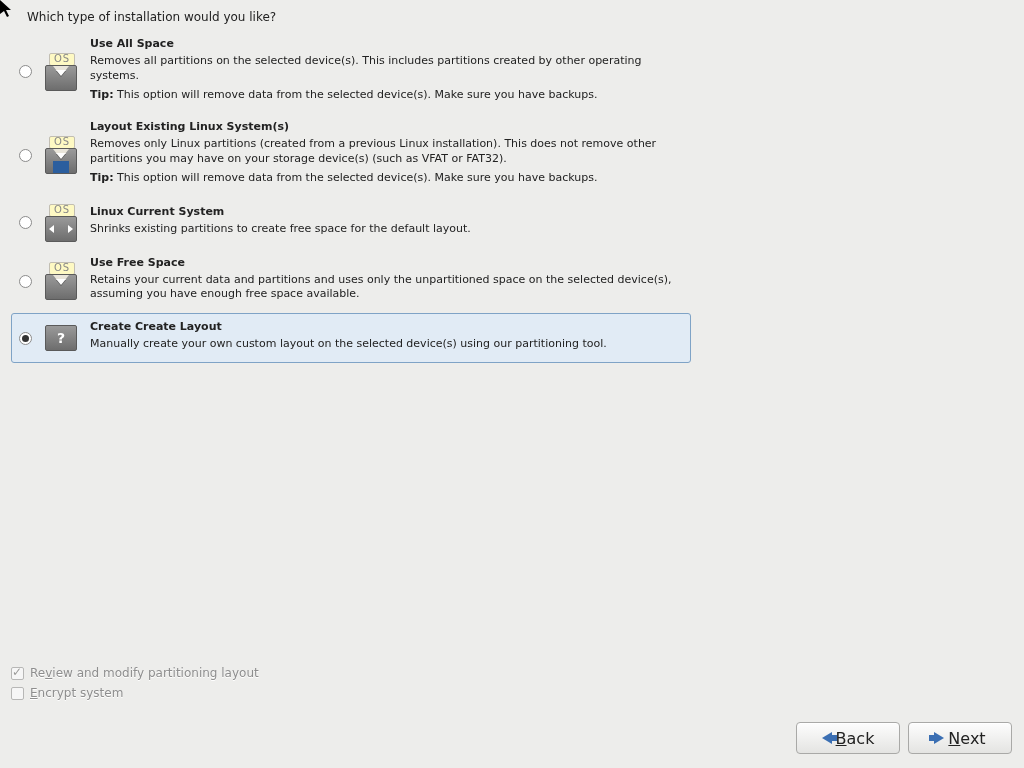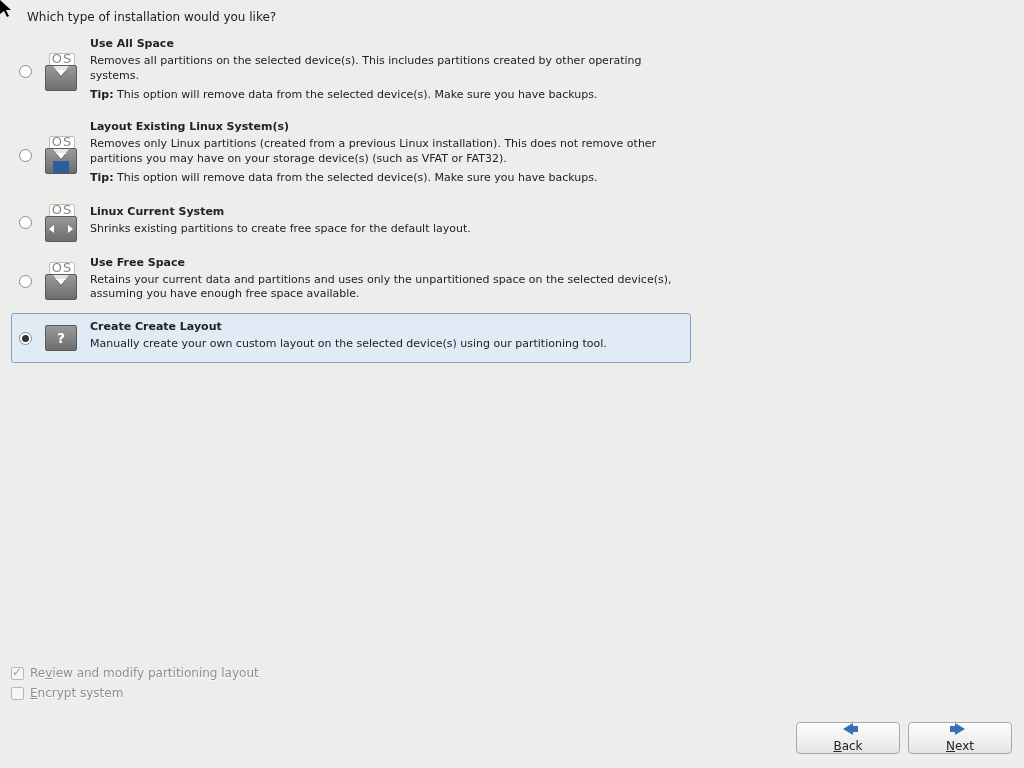--- a/index.html
+++ b/index.html
@@ -87,24 +87,24 @@
     position: relative;
     width: 32px;
     height: 38px;
   }
   .os-tab {
     position: absolute;
     top: 0;
     left: 4px;
     width: 24px;
     height: 11px;
-    background: #ffffff;
+    background: #fef9c3;
     border: 1px solid #c2beb2;
     border-radius: 2px;
-    font-size: 13px;
+    font-size: 10px;
     color: #888;
     text-align: center;
     line-height: 10px;
     letter-spacing: 1px;
   }
   .disk-body {
     position: absolute;
     bottom: 0;
     left: 0;
     width: 32px;
@@ -236,24 +236,23 @@
     min-width: 82px;
     height: 30px;
     background: linear-gradient(to bottom, #fdfdfd, #e4e4e2);
     border: 1px solid #a9a9a7;
     border-radius: 4px;
     display: flex;
     align-items: center;
     justify-content: center;
     gap: 4px;
     padding: 0 10px;
-    font-size: 12px;
+    font-size: 16px;
     cursor: pointer;
     box-shadow: inset 0 1px 0 #fff;
-    flex-direction: column;
   }
   .btn .arrow-left, .btn .arrow-right {
     width: 0; height: 0;
     border-top: 6px solid transparent;
     border-bottom: 6px solid transparent;
     position: relative;
   }
   .btn .arrow-left {
     border-right: 10px solid #3b6fb3;
   }

